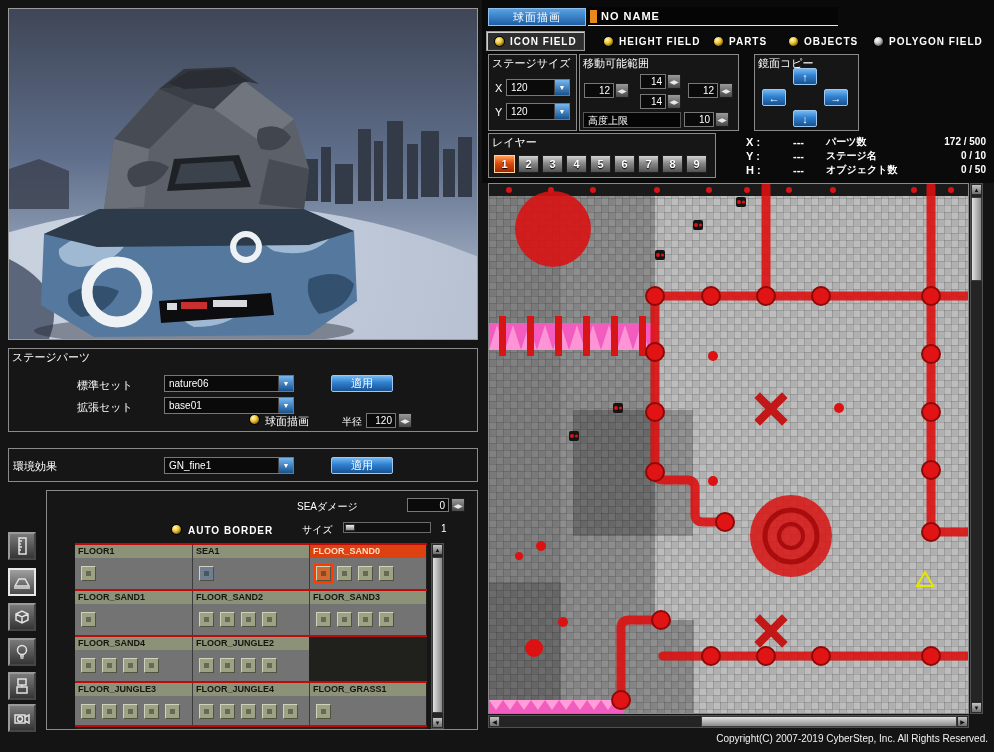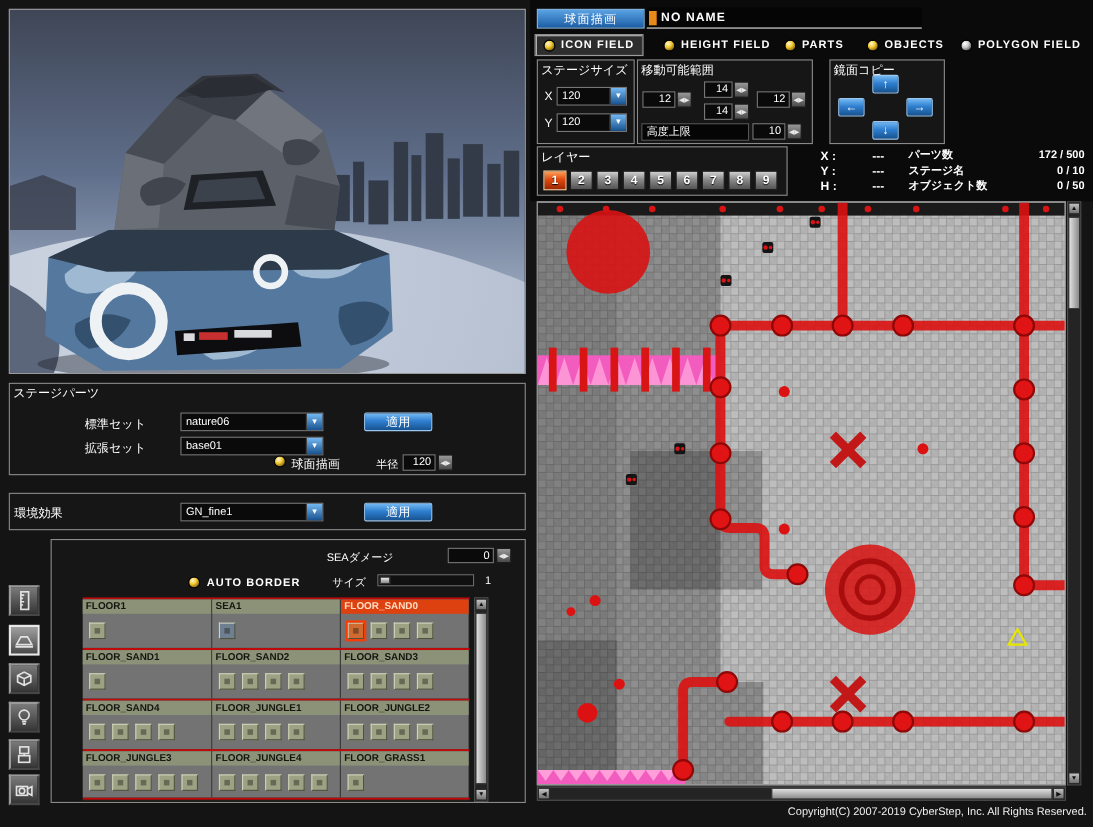--- a/index.html
+++ b/index.html
@@ -467,29 +467,20 @@
       <div class="pcell">
           <span class="phead">FLOOR_SAND4</span>
           <div class="ptiles">
             <span class="tile"></span>
             <span class="tile"></span>
             <span class="tile"></span>
             <span class="tile"></span>
           </div>
         </div>
       <div class="pcell">
-          <span class="phead">FLOOR_JUNGLE1</span>
-          <div class="ptiles">
-            <span class="tile"></span>
-            <span class="tile"></span>
-            <span class="tile"></span>
-            <span class="tile"></span>
-          </div>
-        </div>
-      <div class="pcell">
           <span class="phead">FLOOR_JUNGLE2</span>
           <div class="ptiles">
             <span class="tile"></span>
             <span class="tile"></span>
             <span class="tile"></span>
             <span class="tile"></span>
           </div>
         </div>
     </div>
     <div class="prow">

